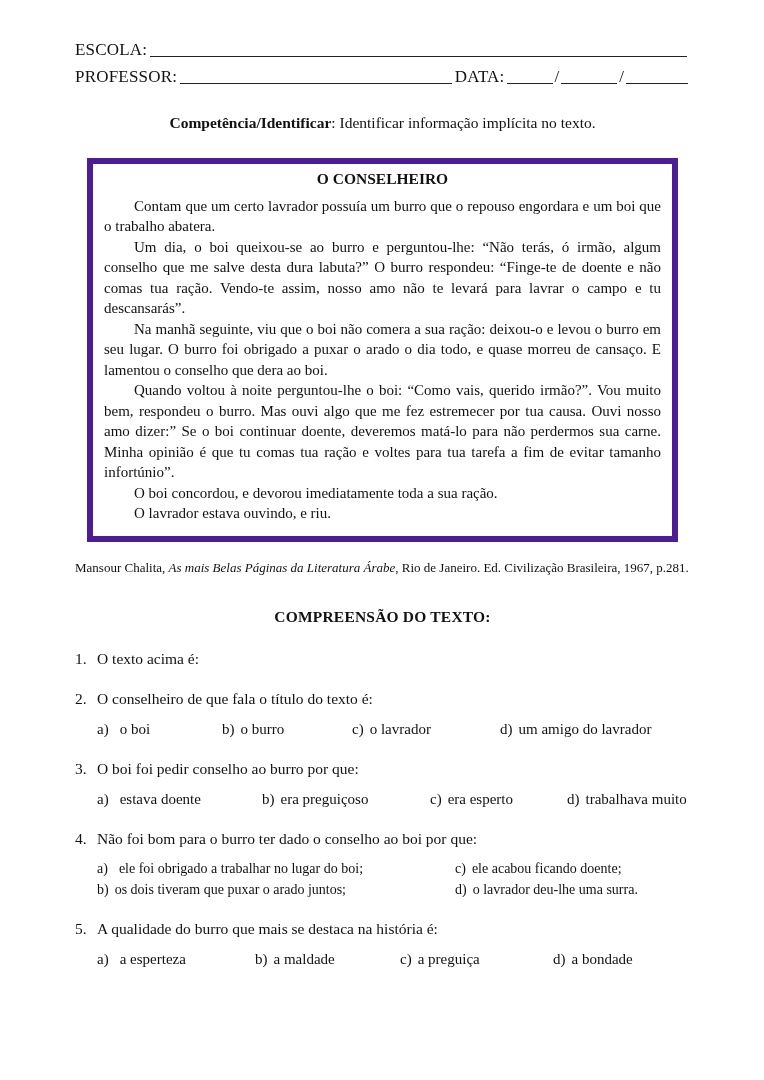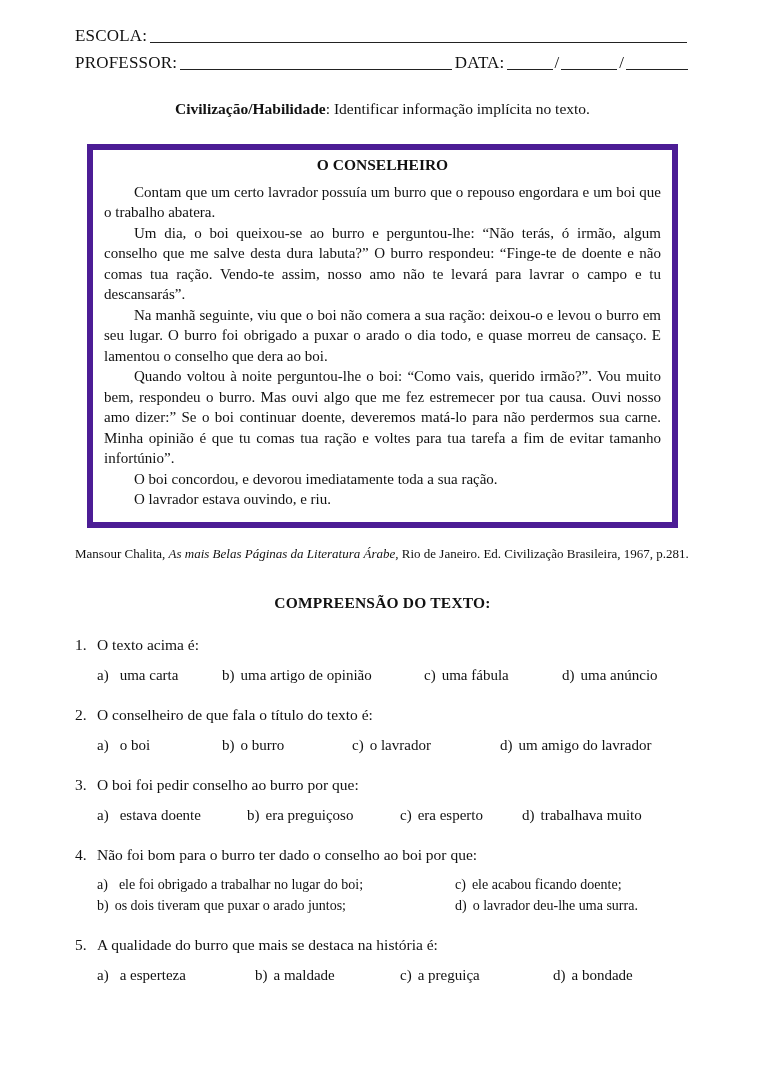--- a/index.html
+++ b/index.html
@@ -3,21 +3,21 @@
 <meta charset="utf-8">
 <style>
   * { margin: 0; padding: 0; box-sizing: border-box; }
   html, body { background: #ffffff; }
   body {
     width: 764px; height: 1080px;
     font-family: "Liberation Serif", serif;
     color: #111;
     overflow: hidden;
   }
-  .page { padding: 26px 74px 0 75px; width: 764px; height: 1080px; }
+  .page { padding: 40px 74px 0 75px; width: 764px; height: 1080px; }
 
   
   .form-line {
     display: flex; align-items: baseline;
     font-size: 17px; margin-bottom: 7px; white-space: nowrap;
   }
   .form-label { letter-spacing: .2px; }
   .blank {
     flex: 1 1 auto; border-bottom: 1.2px solid #222;
     height: 14px; margin: 0 3px; transform: translateY(2px);
@@ -59,21 +59,21 @@
   .q-line { display: flex; }
   .q-num { width: 22px; flex: 0 0 22px; }
   .options {
     display: grid; margin-left: 22px; margin-top: 13px; font-size: 15px;
   }
   .opt { white-space: nowrap; }
   .opt .letter { margin-right: 6px; }
   .opt:first-child .letter { margin-right: 11px; }
   .opts-1 { grid-template-columns: 125px 202px 138px auto; }
   .opts-2 { grid-template-columns: 125px 130px 148px auto; }
-  .opts-3 { grid-template-columns: 150px 153px 122px auto; }
+  .opts-3 { grid-template-columns: 150px 153px 122px auto; gap: 15px; }
   .opts-4 {
     grid-template-columns: 358px auto; grid-template-rows: auto auto;
     grid-auto-flow: column; row-gap: 5px; font-size: 14px;
   }
   .opts-5 { grid-template-columns: 158px 145px 153px auto; }
 </style>
 </head>
 <body>
 
 <div class="page">
@@ -89,21 +89,21 @@
     <span class="blank"></span>
     <span class="form-label">DATA:</span>
     <span class="blank-fixed w1"></span>
     <span>/</span>
     <span class="blank-fixed w2"></span>
     <span>/</span>
     <span class="blank-fixed w3"></span>
   </div>
 
   <div class="competencia">
-    <b>Civilização/Habilidade</b><span>: Identificar informação implícita no texto.</span>
+    <b>Competência/Identificar</b><span>: Identificar informação implícita no texto.</span>
   </div>
 
   <div class="story-box">
     <div class="story-title">O CONSELHEIRO</div>
     <p class="story-p">Contam que um certo lavrador possuía um burro que o repouso engordara e um boi que o trabalho abatera.</p>
     <p class="story-p">Um dia, o boi queixou-se ao burro e perguntou-lhe: “Não terás, ó irmão, algum conselho que me salve desta dura labuta?” O burro respondeu: “Finge-te de doente e não comas tua ração. Vendo-te assim, nosso amo não te levará para lavrar o campo e tu descansarás”.</p>
     <p class="story-p">Na manhã seguinte, viu que o boi não comera a sua ração: deixou-o e levou o burro em seu lugar. O burro foi obrigado a puxar o arado o dia todo, e quase morreu de cansaço. E lamentou o conselho que dera ao boi.</p>
     <p class="story-p">Quando voltou à noite perguntou-lhe o boi: “Como vais, querido irmão?”. Vou muito bem, respondeu o burro. Mas ouvi algo que me fez estremecer por tua causa. Ouvi nosso amo dizer:” Se o boi continuar doente, deveremos matá-lo para não perdermos sua carne. Minha opinião é que tu comas tua ração e voltes para tua tarefa a fim de evitar tamanho infortúnio”.</p>
     <p class="story-p">O boi concordou, e devorou imediatamente toda a sua ração.</p>
     <p class="story-p">O lavrador estava ouvindo, e riu.</p>
@@ -112,26 +112,20 @@
   <div class="attribution">
     <span>Mansour Chalita, </span><i>As mais Belas Páginas da Literatura Árabe</i><span>, Rio de Janeiro. Ed. Civilização Brasileira, 1967, p.281.</span>
   </div>
 
   <div class="section-title">COMPREENSÃO DO TEXTO:</div>
 
   <div class="question">
     <div class="q-line">
       <span class="q-num">1.</span>
       <span>O texto acima é:</span>
-    </div>
-    <div class="options opts-1">
-      <span class="opt"><span class="letter">a)</span><span>uma carta</span></span>
-      <span class="opt"><span class="letter">b)</span><span>uma artigo de opinião</span></span>
-      <span class="opt"><span class="letter">c)</span><span>uma fábula</span></span>
-      <span class="opt"><span class="letter">d)</span><span>uma anúncio</span></span>
     </div>
   </div>
 
   <div class="question">
     <div class="q-line">
       <span class="q-num">2.</span>
       <span>O conselheiro de que fala o título do texto é:</span>
     </div>
     <div class="options opts-2">
       <span class="opt"><span class="letter">a)</span><span>o boi</span></span>

